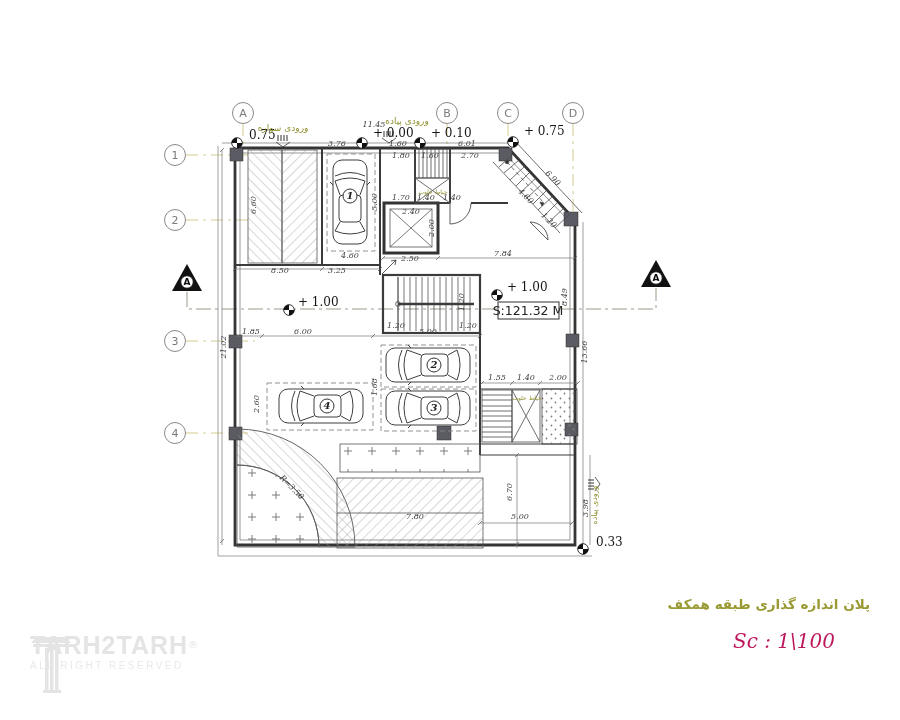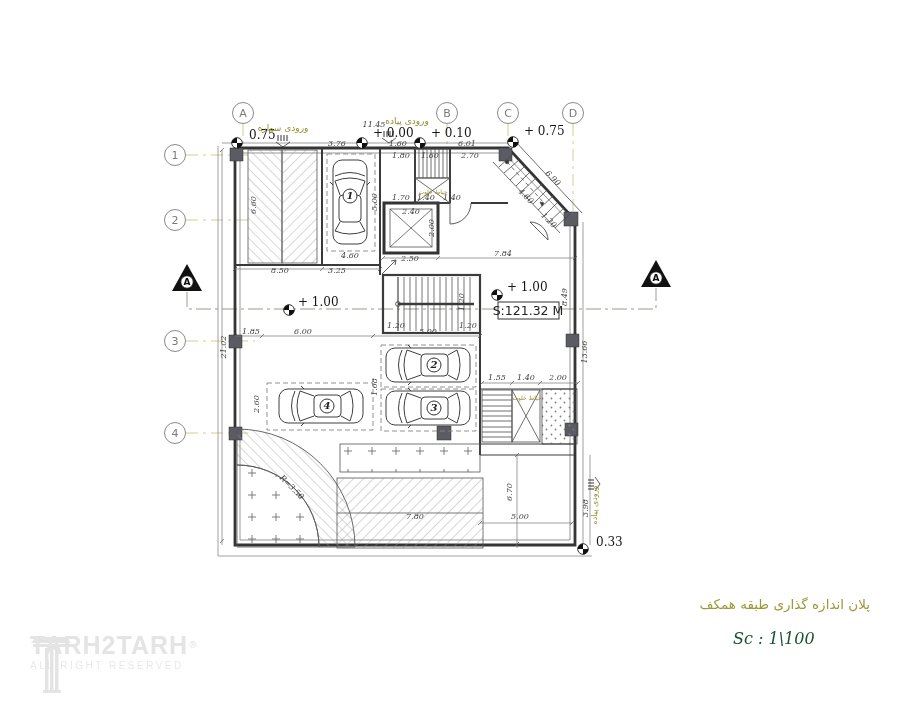--- a/index.html
+++ b/index.html
@@ -10,23 +10,23 @@
   text.ann{fill:#3c3c3c;}
   text.dim{font:italic 8px "DejaVu Serif",serif;fill:#3f3f3f;}
   text.level{font:12px "DejaVu Serif",serif;fill:#161616;}
   text.grid{font:11px "DejaVu Sans",sans-serif;fill:#7a7a7a;}
   text.fa{font:9px "DejaVu Sans",sans-serif;fill:#8f8f2e;}
   text.area{font:12.5px "DejaVu Sans",sans-serif;fill:#222;}
   text.carnum{font:italic bold 10px "DejaVu Serif",serif;fill:#222;}
   text.sec{font:bold 9px "DejaVu Sans",sans-serif;fill:#0c0c0c;}
   
   .plan-title{position:absolute;top:596px;right:30px;direction:rtl;
-     font-family:"DejaVu Sans",sans-serif;font-size:13.5px;font-weight:normal;color:#9a9a35;}
+     font-family:"DejaVu Sans",sans-serif;font-size:13.5px;font-weight:bold;color:#9a9a35;}
   .scale-line{position:absolute;top:629px;left:733px;width:120px;
-     font-family:"DejaVu Serif",serif;font-style:italic;font-size:16px;color:#14532d;}
+     font-family:"DejaVu Serif",serif;font-style:italic;font-size:20px;color:#be185d;}
   .watermark{position:absolute;left:30px;top:633px;display:flex;align-items:flex-end;gap:6px;
      color:#e4e4e4;user-select:none;}
   .wm-text{line-height:1;}
   .wm-brand{font-family:"Liberation Sans",sans-serif;font-weight:bold;font-size:25px;
      letter-spacing:1px;color:#e4e4e4;}
   .wm-reg{font-size:10px;vertical-align:super;color:#e4e4e4;}
   .wm-tag{font-family:"Liberation Sans",sans-serif;font-size:10px;letter-spacing:2.5px;
      color:#e9e9e9;margin-top:3px;}
 </style>
 </head>

